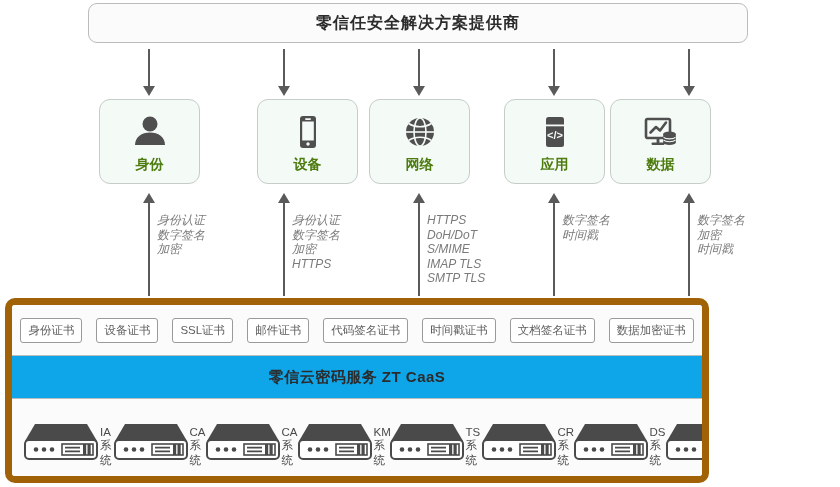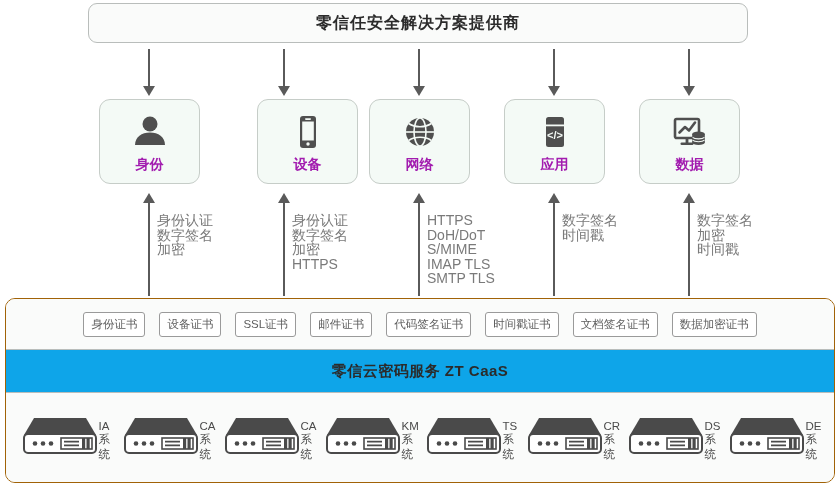--- a/index.html
+++ b/index.html
@@ -23,46 +23,47 @@
   .title-text{font-size:16px;font-weight:bold;color:#2b2b2b;letter-spacing:1px;}
 
   
   .card{
     position:absolute;top:99px;width:101px;height:85px;
     border:1px solid #c6cdc8;border-radius:11px;background:#f4faf6;
     box-sizing:border-box;
     display:flex;flex-direction:column;align-items:center;justify-content:center;
   }
   .card .ico{height:44px;display:flex;align-items:center;justify-content:center;}
-  .card .cap{font-size:14px;font-weight:bold;color:#a21caf;margin-top:2px;}
+  .card .cap{font-size:14px;font-weight:bold;color:#4d7c0f;margin-top:2px;}
 
   
   .down-arrow,.up-arrow{position:absolute;width:12px;}
   .arrow-line{position:absolute;left:5px;top:0;width:2px;background:#5a5a5a;}
   .arrow-head-down{
     position:absolute;left:0;width:0;height:0;
     border-left:6px solid transparent;border-right:6px solid transparent;
     border-top:10px solid #5a5a5a;
   }
   .arrow-head-up{
     position:absolute;left:0;top:0;width:0;height:0;
     border-left:6px solid transparent;border-right:6px solid transparent;
     border-bottom:10px solid #5a5a5a;
   }
 
   
   .proto{
-    position:absolute;font-size:14px;line-height:14.5px;color:#7a7a7a;
+    position:absolute;font-size:12px;line-height:14.5px;color:#7a7a7a;
     white-space:nowrap;
+    font-style:italic;
   }
 
   
   .platform{
-    position:absolute;left:5px;top:298px;width:830px;height:185px;
-    border:1px solid #a16207;border-radius:10px;background:#fafbfa;
+    position:absolute;left:5px;top:298px;width:704px;height:185px;
+    border:7px solid #a16207;border-radius:10px;background:#fafbfa;
     box-sizing:border-box;overflow:hidden;
   }
   .band-cert{
     height:50px;display:flex;align-items:center;justify-content:center;gap:14px;
     border-bottom:1px solid #b9bdbb;background:#fafbfa;
   }
   .cert{
     border:1px solid #9a9a9a;border-radius:3px;background:#ffffff;
     font-size:11.5px;color:#5e5e5e;padding:4px 7px;white-space:nowrap;
   }
@@ -148,21 +149,21 @@
       <div class="card" style="left: 504px;">
         <div class="ico">
           <svg width="40" height="40" viewBox="0 0 40 40">
             <rect x="11" y="5" width="18" height="30" rx="2.5" fill="#4f4f4f"></rect>
             <rect x="11" y="12.5" width="18" height="1.8" fill="#f4faf6"></rect>
             <text x="20" y="27" font-size="11" font-weight="bold" fill="#f4faf6" text-anchor="middle" font-family="Liberation Sans, sans-serif">&lt;/&gt;</text>
           </svg>
         </div>
         <div class="cap">应用</div>
       </div>
-      <div class="card" style="left: 639px; text-align: center;">
+      <div class="card" style="left: 610px; text-align: center;">
         <div class="ico">
           <svg width="40" height="40" viewBox="0 0 40 40">
             <rect x="5" y="7" width="24" height="19" rx="1.6" fill="none" stroke="#4f4f4f" stroke-width="2.6"></rect>
             <polyline points="9.5,20.5 15,15 19,18.5 25,10.5" fill="none" stroke="#4f4f4f" stroke-width="2.6" stroke-linejoin="round" stroke-linecap="round"></polyline>
             <rect x="15.6" y="26" width="2.8" height="5" fill="#4f4f4f"></rect>
             <rect x="10.5" y="30.4" width="13" height="2.6" rx="1.2" fill="#4f4f4f"></rect>
             <g fill="#4f4f4f">
               <ellipse cx="28.5" cy="22" rx="6.3" ry="2.5"></ellipse>
               <rect x="22.2" y="22" width="12.6" height="8.4"></rect>
               <ellipse cx="28.5" cy="30.4" rx="6.3" ry="2.5"></ellipse>

